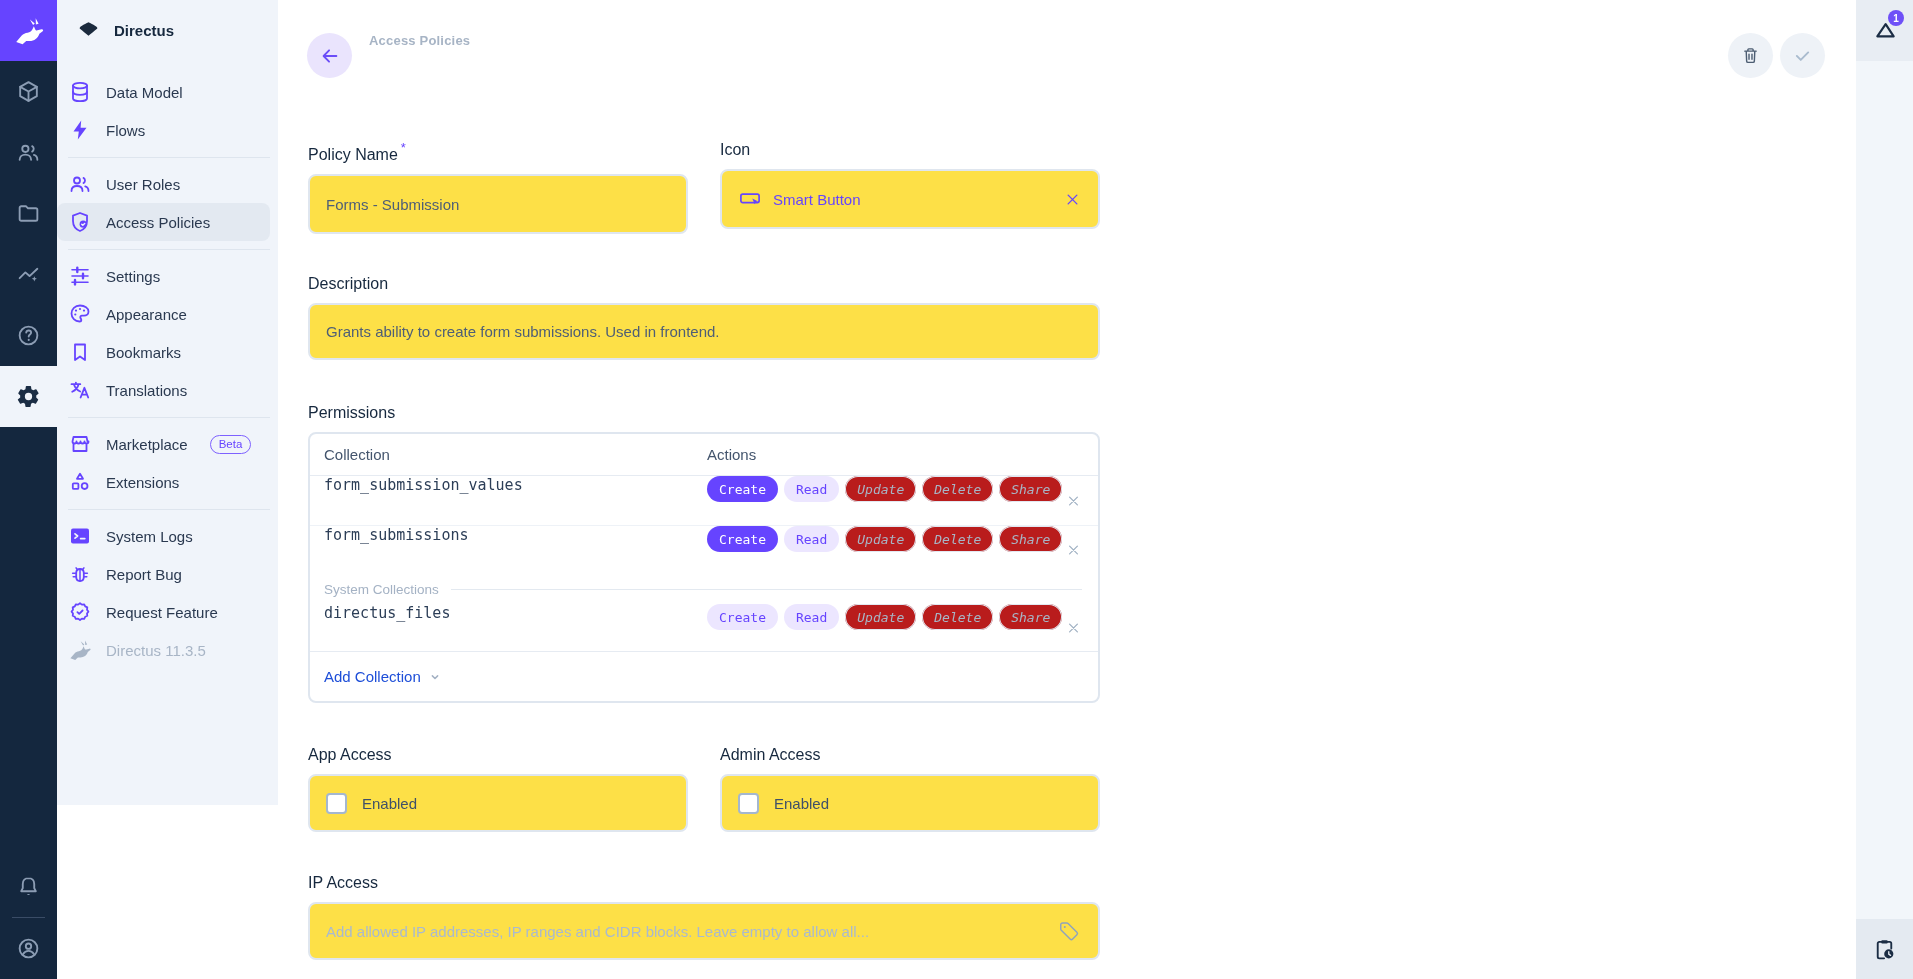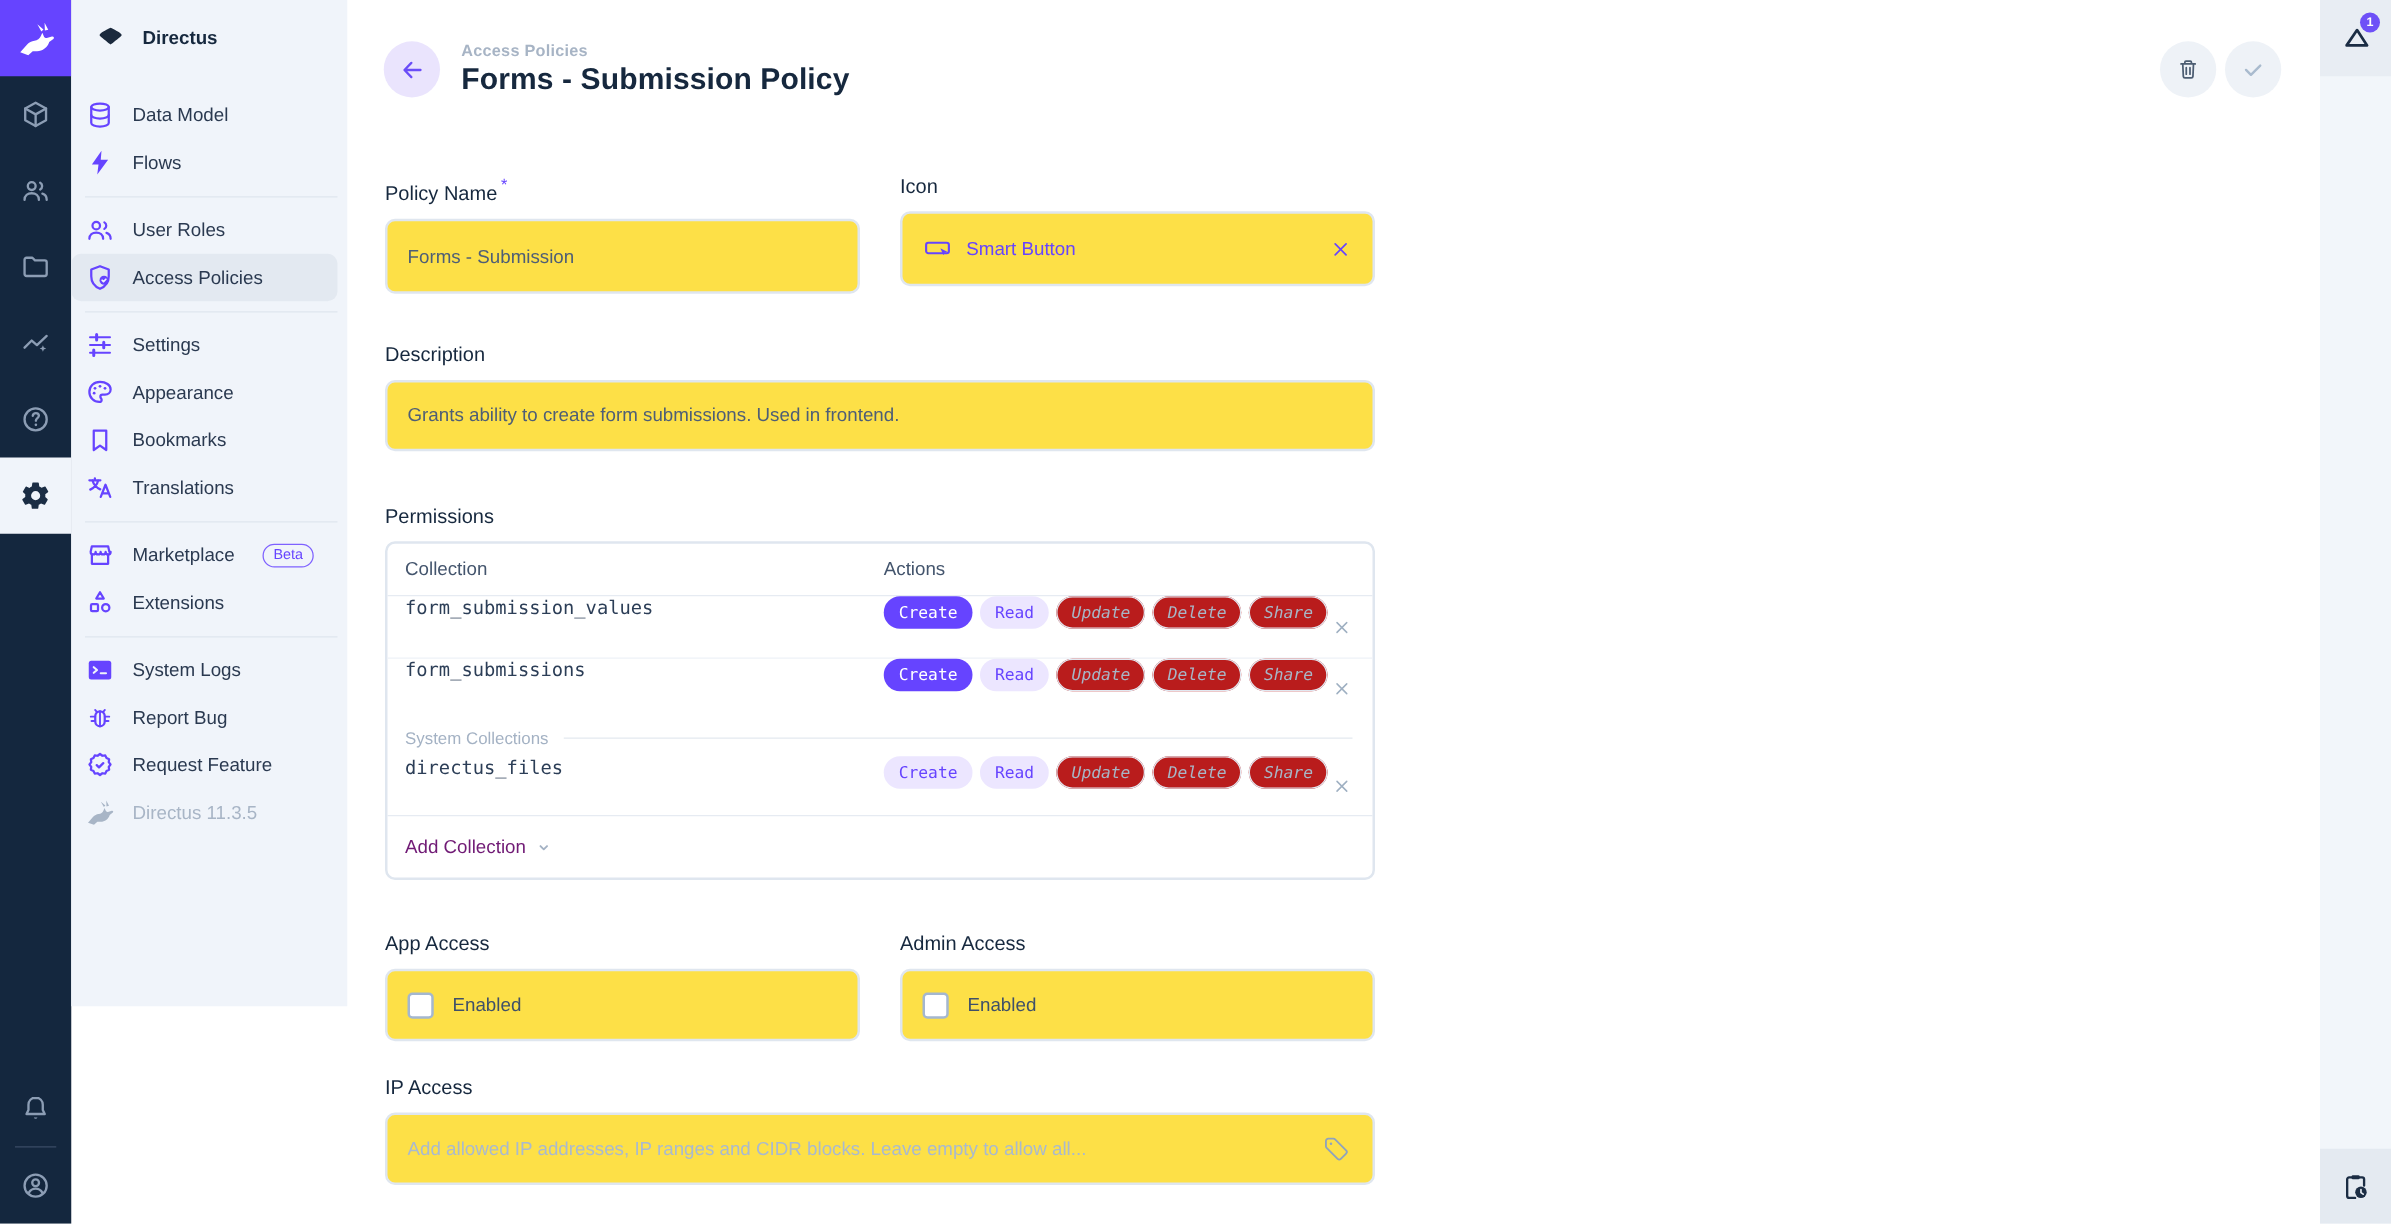--- a/index.html
+++ b/index.html
@@ -51,41 +51,41 @@
   .field-label { font-size:16px; font-weight:400; color:#16283e; line-height:20px; margin-bottom:9px; }
   .req { color:#6644ff; font-size:13px; position:relative; top:-2px; left:3px; }
   .input { width:100%; height:60px; border:2px solid #dfe6ef; border-radius:8px; background:#fde047; font-size:15px; color:#4e5e76; display:flex; align-items:center; padding:0 16px; font-family:"Liberation Sans",sans-serif; }
   input.input { display:block; line-height:56px; }
   .iconfield { gap:11px; cursor:pointer; }
   .iconfield .i { color:#6644ff; }
   .icon-value { color:#6644ff; font-weight:500; }
   .xbtn { margin-left:auto; background:none; border:none; color:#9fb0c2; cursor:pointer; display:flex; }
   .xbtn svg { width:19px; height:19px; }
   .textarea { height:57px; }
-  .mt40 { margin-top:40px; } .mt41 { margin-top:28px; } .mt42 { margin-top:42px; } .mt43 { margin-top:43px; }
+  .mt40 { margin-top:40px; } .mt41 { margin-top:41px; } .mt42 { margin-top:42px; } .mt43 { margin-top:43px; }
 
   
   .perm-table { border:2px solid #dfe6ef; border-radius:8px; background:#fff; }
   .perm-head { height:42px; display:flex; align-items:center; padding-left:14px; border-bottom:1px solid #e6ebf2; font-size:15px; font-weight:500; color:#44556d; }
   .col-coll { width:383px; }
   .perm-row { height:49px; display:flex; align-items:flex-start; padding-left:14px; position:relative; }
   .perm-row.bt { border-top:1px solid #eef2f7; }
   .perm-row.sysr { height:47px; }
   .coll { width:383px; font-family:"DejaVu Sans Mono", monospace; font-size:15px; color:#2c3e57; }
   .chips { display:flex; align-items:center; gap:6px; }
   .chip { height:26px; display:inline-flex; align-items:center; padding:0 12px; border-radius:14px; font-family:"DejaVu Sans Mono", monospace; font-size:13px; cursor:pointer; }
   .chip.solid { background:#6644ff; color:#fff; }
   .chip.light { background:#ece6ff; color:#6644ff; }
   .chip.off { background:#b91c1c; color:#a8b6c6; box-shadow:inset 0 0 0 1px #e2e8f1;font-style:italic; }
   .row-x { position:absolute; right:16px; top:50%; transform:translateY(-50%); background:none; border:none; color:#9fb0c2; cursor:pointer; display:flex; }
   .row-x svg { width:17px; height:17px; }
   .sysrow { height:30px; display:flex; align-items:center; padding-left:14px; }
   .syslabel { font-size:13.5px; color:#a4b2c4; white-space:nowrap; }
   .sysline { flex:1; height:1px; background:#e3e9f0; margin:0 16px 0 12px; }
-  .perm-footer { height:50px; border-top:1px solid #e6ebf2; display:flex; align-items:center; padding-left:14px; color:#701a75; font-size:15px; gap:5px; cursor:pointer; }
+  .perm-footer { height:50px; border-top:1px solid #e6ebf2; display:flex; align-items:center; padding-left:14px; color:#1d4ed8; font-size:15px; gap:5px; cursor:pointer; }
   .perm-footer .i { color:#a4b2c4; }
   .perm-footer svg { width:18px; height:18px; }
 
   
   .checkrow { height:58px; gap:15px; }
   .checkbox { width:21px; height:21px; border:2px solid #a4b7cf; border-radius:4px; background:#fff; cursor:pointer; flex:none; }
   .check-label { color:#3f5069; font-size:15px; }
 
   
   .iprow { height:58px; padding-right:18px; }
@@ -342,21 +342,20 @@
     <header class="page-header">
       <button class="circle-btn back">
         <span class="i">
             <svg viewBox="0 0 24 24" fill="none" stroke="currentColor" stroke-width="1.8" stroke-linecap="round" stroke-linejoin="round">
               <path d="M19 12 H5.5 M11 5.8 L5 12 L11 18.2" stroke-width="2"></path>
             </svg>
           </span>
       </button>
       <div class="titles">
         <div class="breadcrumb">Access Policies</div>
-        <h1 class="page-title">Forms - Submission Policy</h1>
       </div>
       <div class="header-actions">
         <button class="circle-btn gray">
           <span class="i">
               <svg viewBox="0 0 24 24" fill="none" stroke="currentColor" stroke-width="1.8" stroke-linecap="round" stroke-linejoin="round">
                 <path d="M5.5 7 H18.5 M9 7 V5.4 C9 4.8 9.4 4.4 10 4.4 H14 C14.6 4.4 15 4.8 15 5.4 V7 M7.1 7 L7.6 18.4 C7.65 19.2 8.3 19.8 9.1 19.8 H14.9 C15.7 19.8 16.35 19.2 16.4 18.4 L16.9 7 M10.3 10.4 V16.4 M13.7 10.4 V16.4" stroke-width="1.6"></path>
               </svg>
             </span>
         </button>
         <button class="circle-btn gray muted-check">

